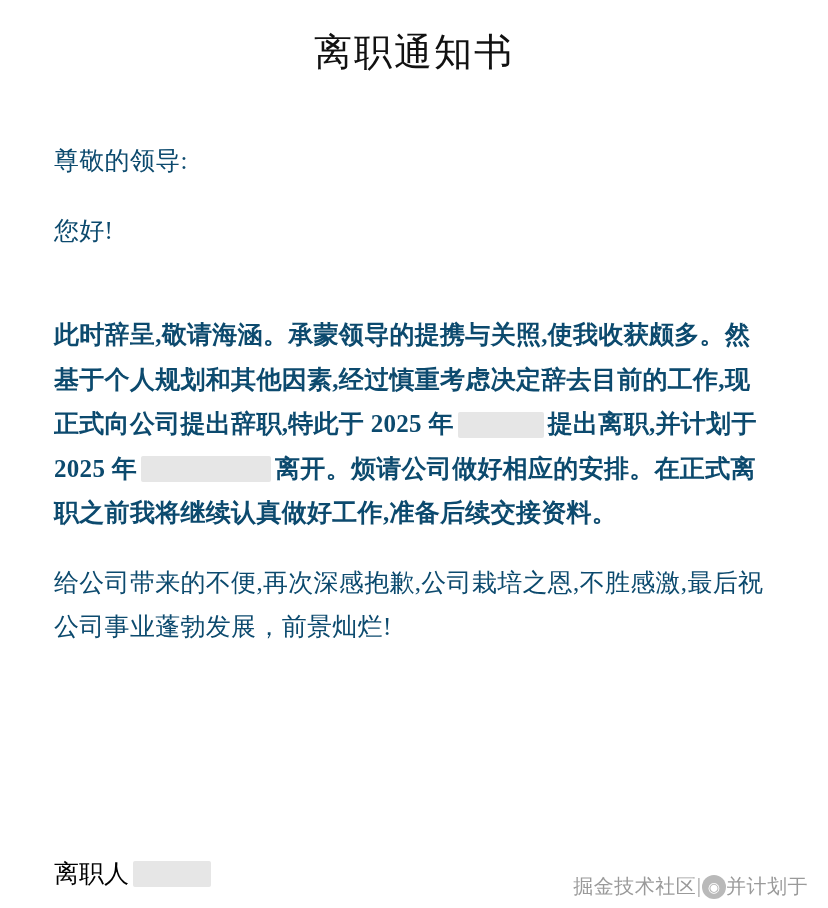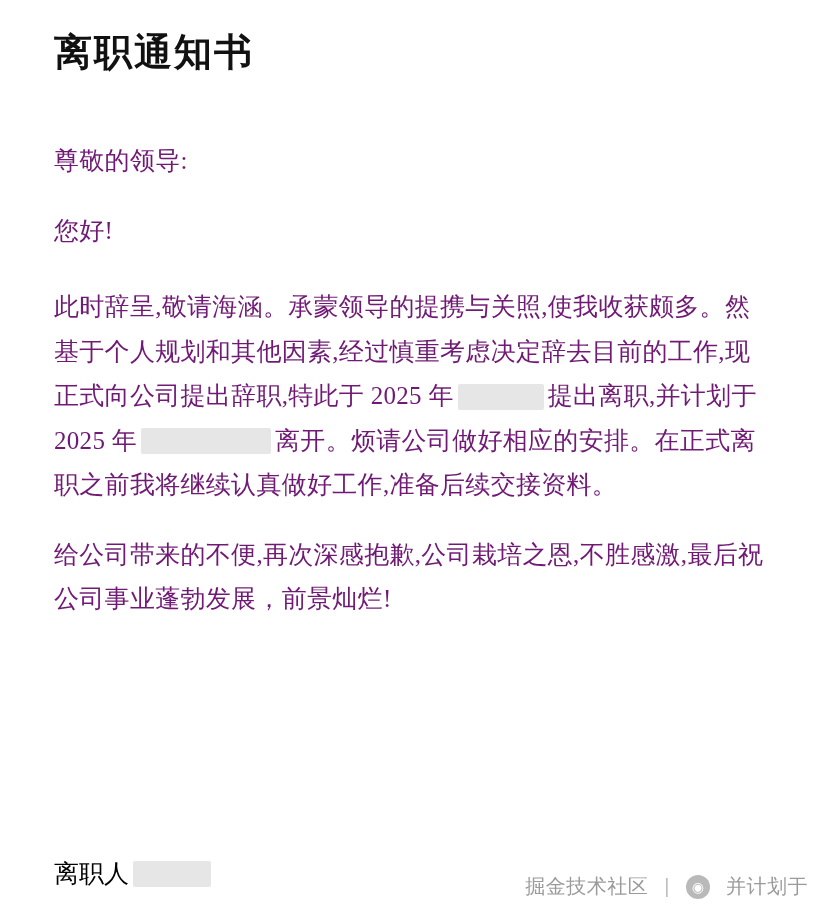--- a/index.html
+++ b/index.html
@@ -16,43 +16,45 @@
     overflow: hidden;
   }
   .page {
     width: 828px;
     height: 908px;
     position: relative;
     box-sizing: border-box;
     padding: 0 54px;
   }
   .doc-title {
+    text-align: center;
     font-size: 38px;
-    font-weight: bold;
+    font-weight: normal;
     letter-spacing: 2px;
     margin: 14px 0 0 0;
     padding-top: 14px;
     line-height: 1.3;
     color: #111111;
   }
   .para {
     font-size: 25px;
     line-height: 1.78;
-    color: #701a75;
+    color: #0c4a6e;
     text-align: left;
     letter-spacing: 0.3px;
   }
   .p-salutation {
     margin-top: 62px;
   }
   .p-greeting {
     margin-top: 24px;
   }
   .p-body {
-    margin-top: 32px;
+    margin-top: 60px;
+    font-weight: bold;
   }
   .p-closing {
   }
   .signature {
     position: absolute;
     left: 54px;
     bottom: 28px;
     font-size: 25px;
     line-height: 1.6;
     color: #000000;
@@ -84,21 +86,21 @@
     width: 78px;
     height: 26px;
     margin-left: 4px;
   }
   .watermark {
     position: absolute;
     right: 20px;
     bottom: 22px;
     display: flex;
     align-items: center;
-    gap: 16px;
+    gap: 0;
     font-family: "Liberation Sans", "DejaVu Sans", sans-serif;
     font-size: 20px;
     color: #9a9a9a;
     letter-spacing: 0.5px;
     user-select: none;
   }
   .wm-logo {
     width: 24px;
     height: 24px;
     border-radius: 50%;

